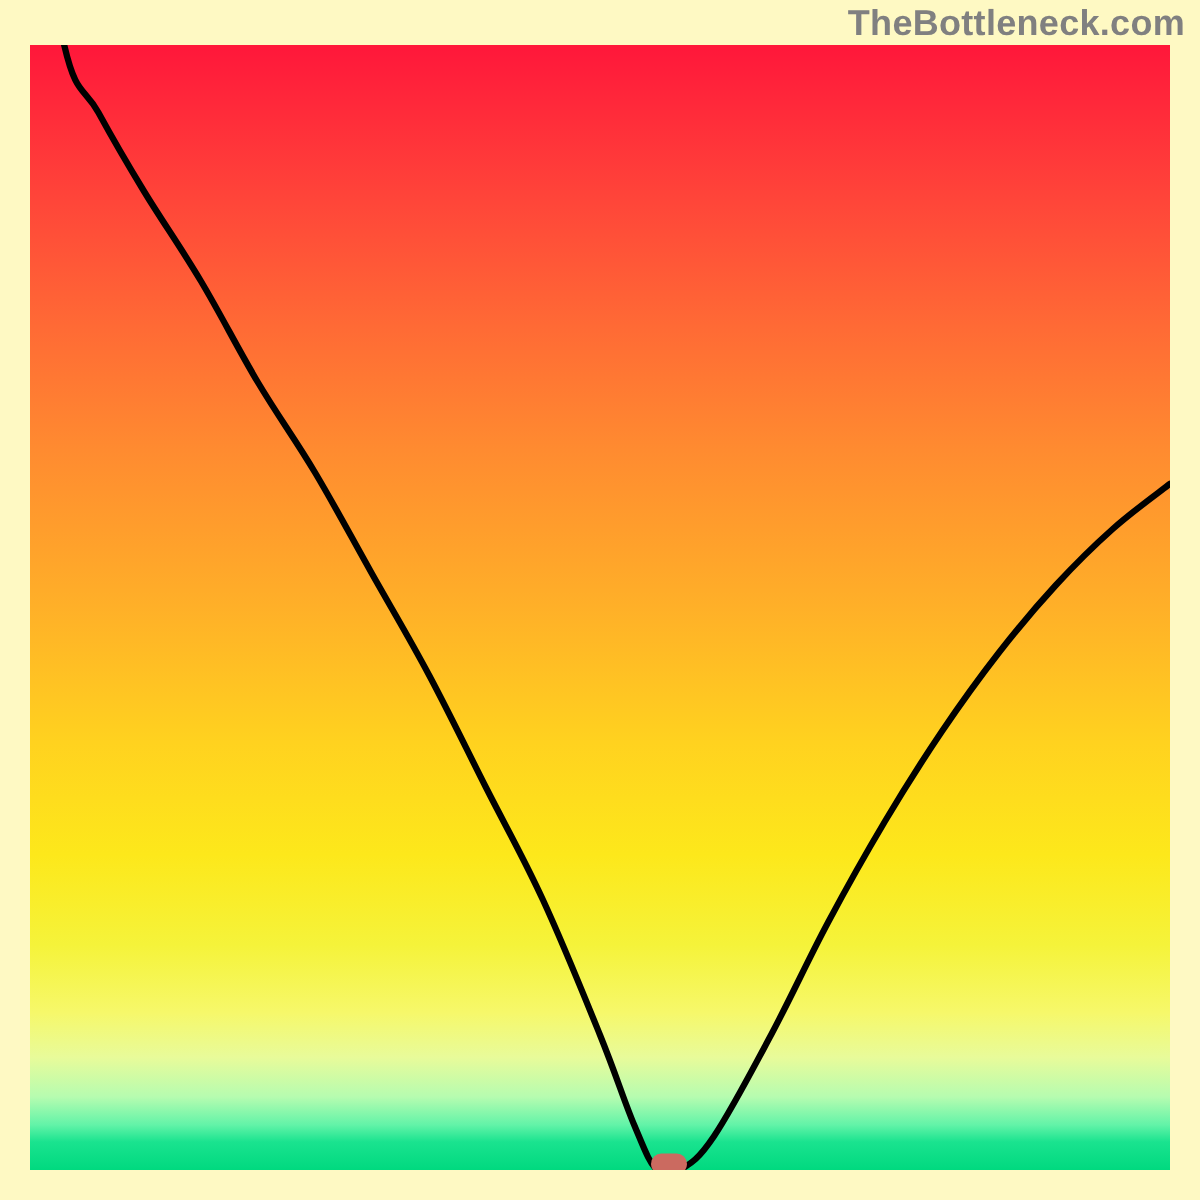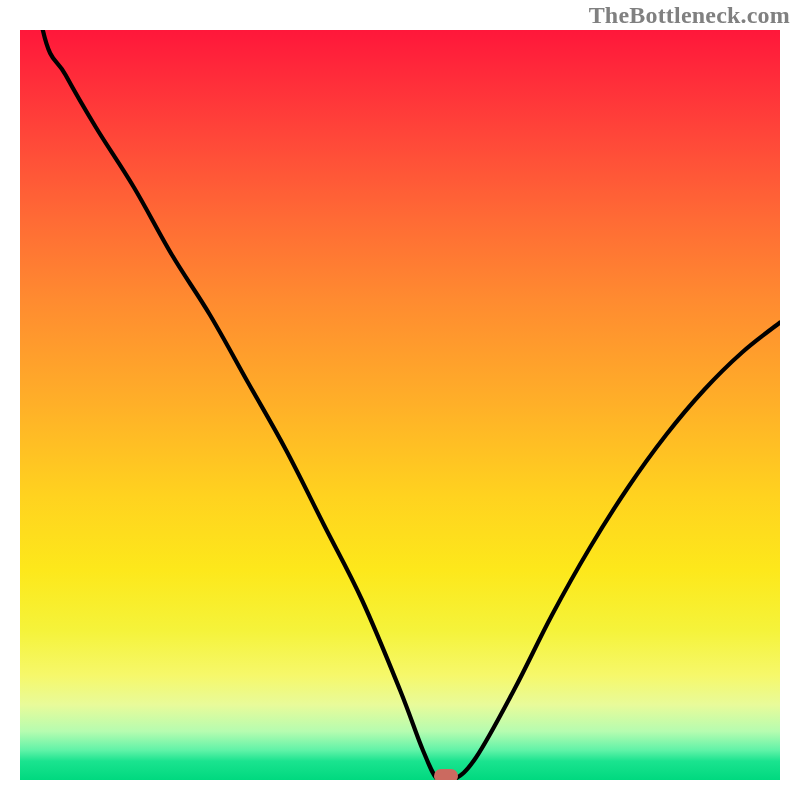--- a/index.html
+++ b/index.html
@@ -8,22 +8,21 @@
     width: 800px;
     height: 800px;
     background: #000;
     overflow: hidden;
     font-family: Arial, Helvetica, sans-serif;
   }
   .frame {
     position: relative;
     width: 800px;
     height: 800px;
-    background: #ffffff;
-    font-family: Liberation Serif, serif;
+    background: #fef9c3;
   }
   .attribution {
     position: absolute;
     top: 2px;
     right: 10px;
     color: #808080;
     font-size: 24px;
     font-weight: 600;
     letter-spacing: 0.2px;
     z-index: 10;

